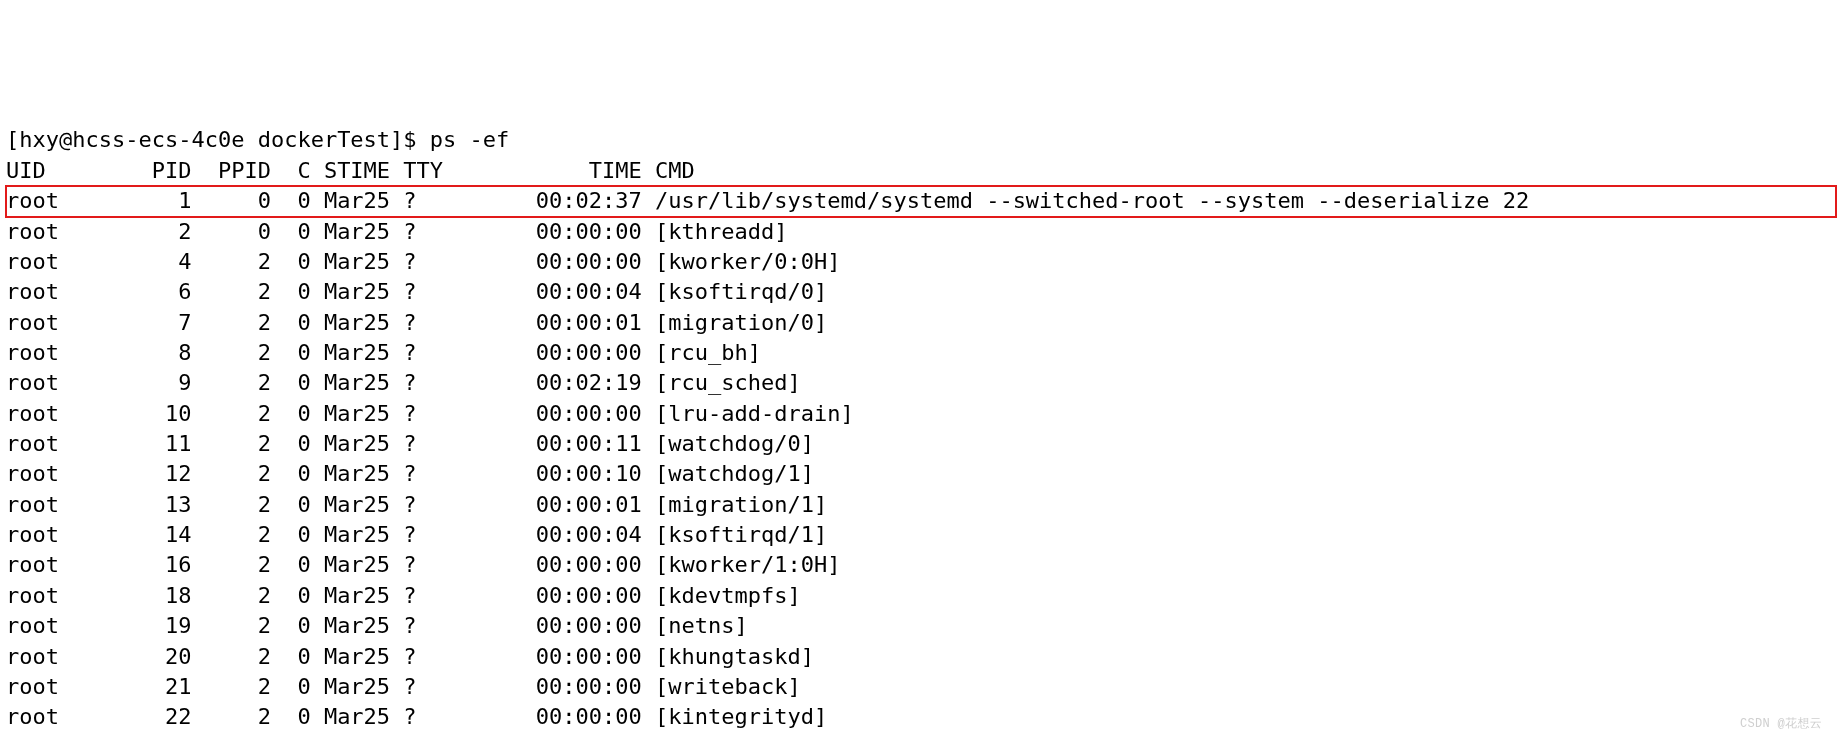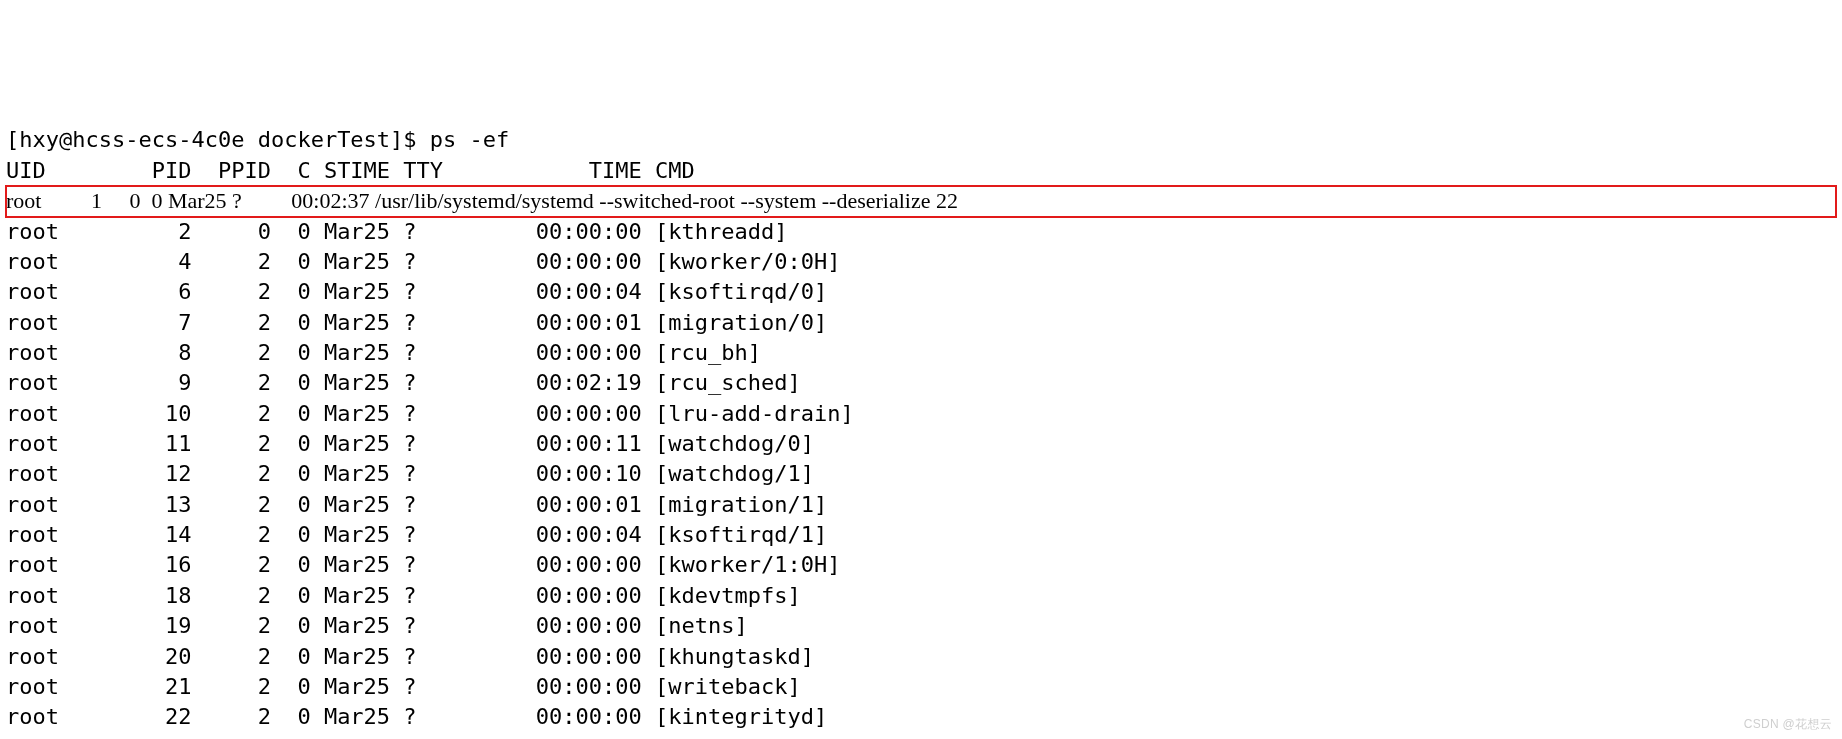--- a/index.html
+++ b/index.html
@@ -11,29 +11,28 @@
       font-size: 22px;
       line-height: 1.38;
       white-space: pre;
     }
     .row {
       position: relative;
     }
     .row.highlight {
       outline: 2px solid #e21a1a;
       outline-offset: -1px;
-      font-family: Liberation Serif, serif;
     }
     .watermark {
       position: fixed;
       bottom: 6px;
-      right: 10px;
+      right: 20px;
       font-size: 12px;
       color: #cfcfcf;
-      font-family: Liberation Sans, sans-serif;
+      font-family: Liberation Mono, monospace;
       letter-spacing: 0.3px;
       text-align: right;
     }
   </style>
 </head>
 <body>
 
 
 
 <div id="terminal"><div class="row">[hxy@hcss-ecs-4c0e dockerTest]$ ps -ef</div><div class="row">UID        PID  PPID  C STIME TTY           TIME CMD</div><div class="row highlight">root         1     0  0 Mar25 ?         00:02:37 /usr/lib/systemd/systemd --switched-root --system --deserialize 22</div><div class="row">root         2     0  0 Mar25 ?         00:00:00 [kthreadd]</div><div class="row">root         4     2  0 Mar25 ?         00:00:00 [kworker/0:0H]</div><div class="row">root         6     2  0 Mar25 ?         00:00:04 [ksoftirqd/0]</div><div class="row">root         7     2  0 Mar25 ?         00:00:01 [migration/0]</div><div class="row">root         8     2  0 Mar25 ?         00:00:00 [rcu_bh]</div><div class="row">root         9     2  0 Mar25 ?         00:02:19 [rcu_sched]</div><div class="row">root        10     2  0 Mar25 ?         00:00:00 [lru-add-drain]</div><div class="row">root        11     2  0 Mar25 ?         00:00:11 [watchdog/0]</div><div class="row">root        12     2  0 Mar25 ?         00:00:10 [watchdog/1]</div><div class="row">root        13     2  0 Mar25 ?         00:00:01 [migration/1]</div><div class="row">root        14     2  0 Mar25 ?         00:00:04 [ksoftirqd/1]</div><div class="row">root        16     2  0 Mar25 ?         00:00:00 [kworker/1:0H]</div><div class="row">root        18     2  0 Mar25 ?         00:00:00 [kdevtmpfs]</div><div class="row">root        19     2  0 Mar25 ?         00:00:00 [netns]</div><div class="row">root        20     2  0 Mar25 ?         00:00:00 [khungtaskd]</div><div class="row">root        21     2  0 Mar25 ?         00:00:00 [writeback]</div><div class="row">root        22     2  0 Mar25 ?         00:00:00 [kintegrityd]</div></div>

